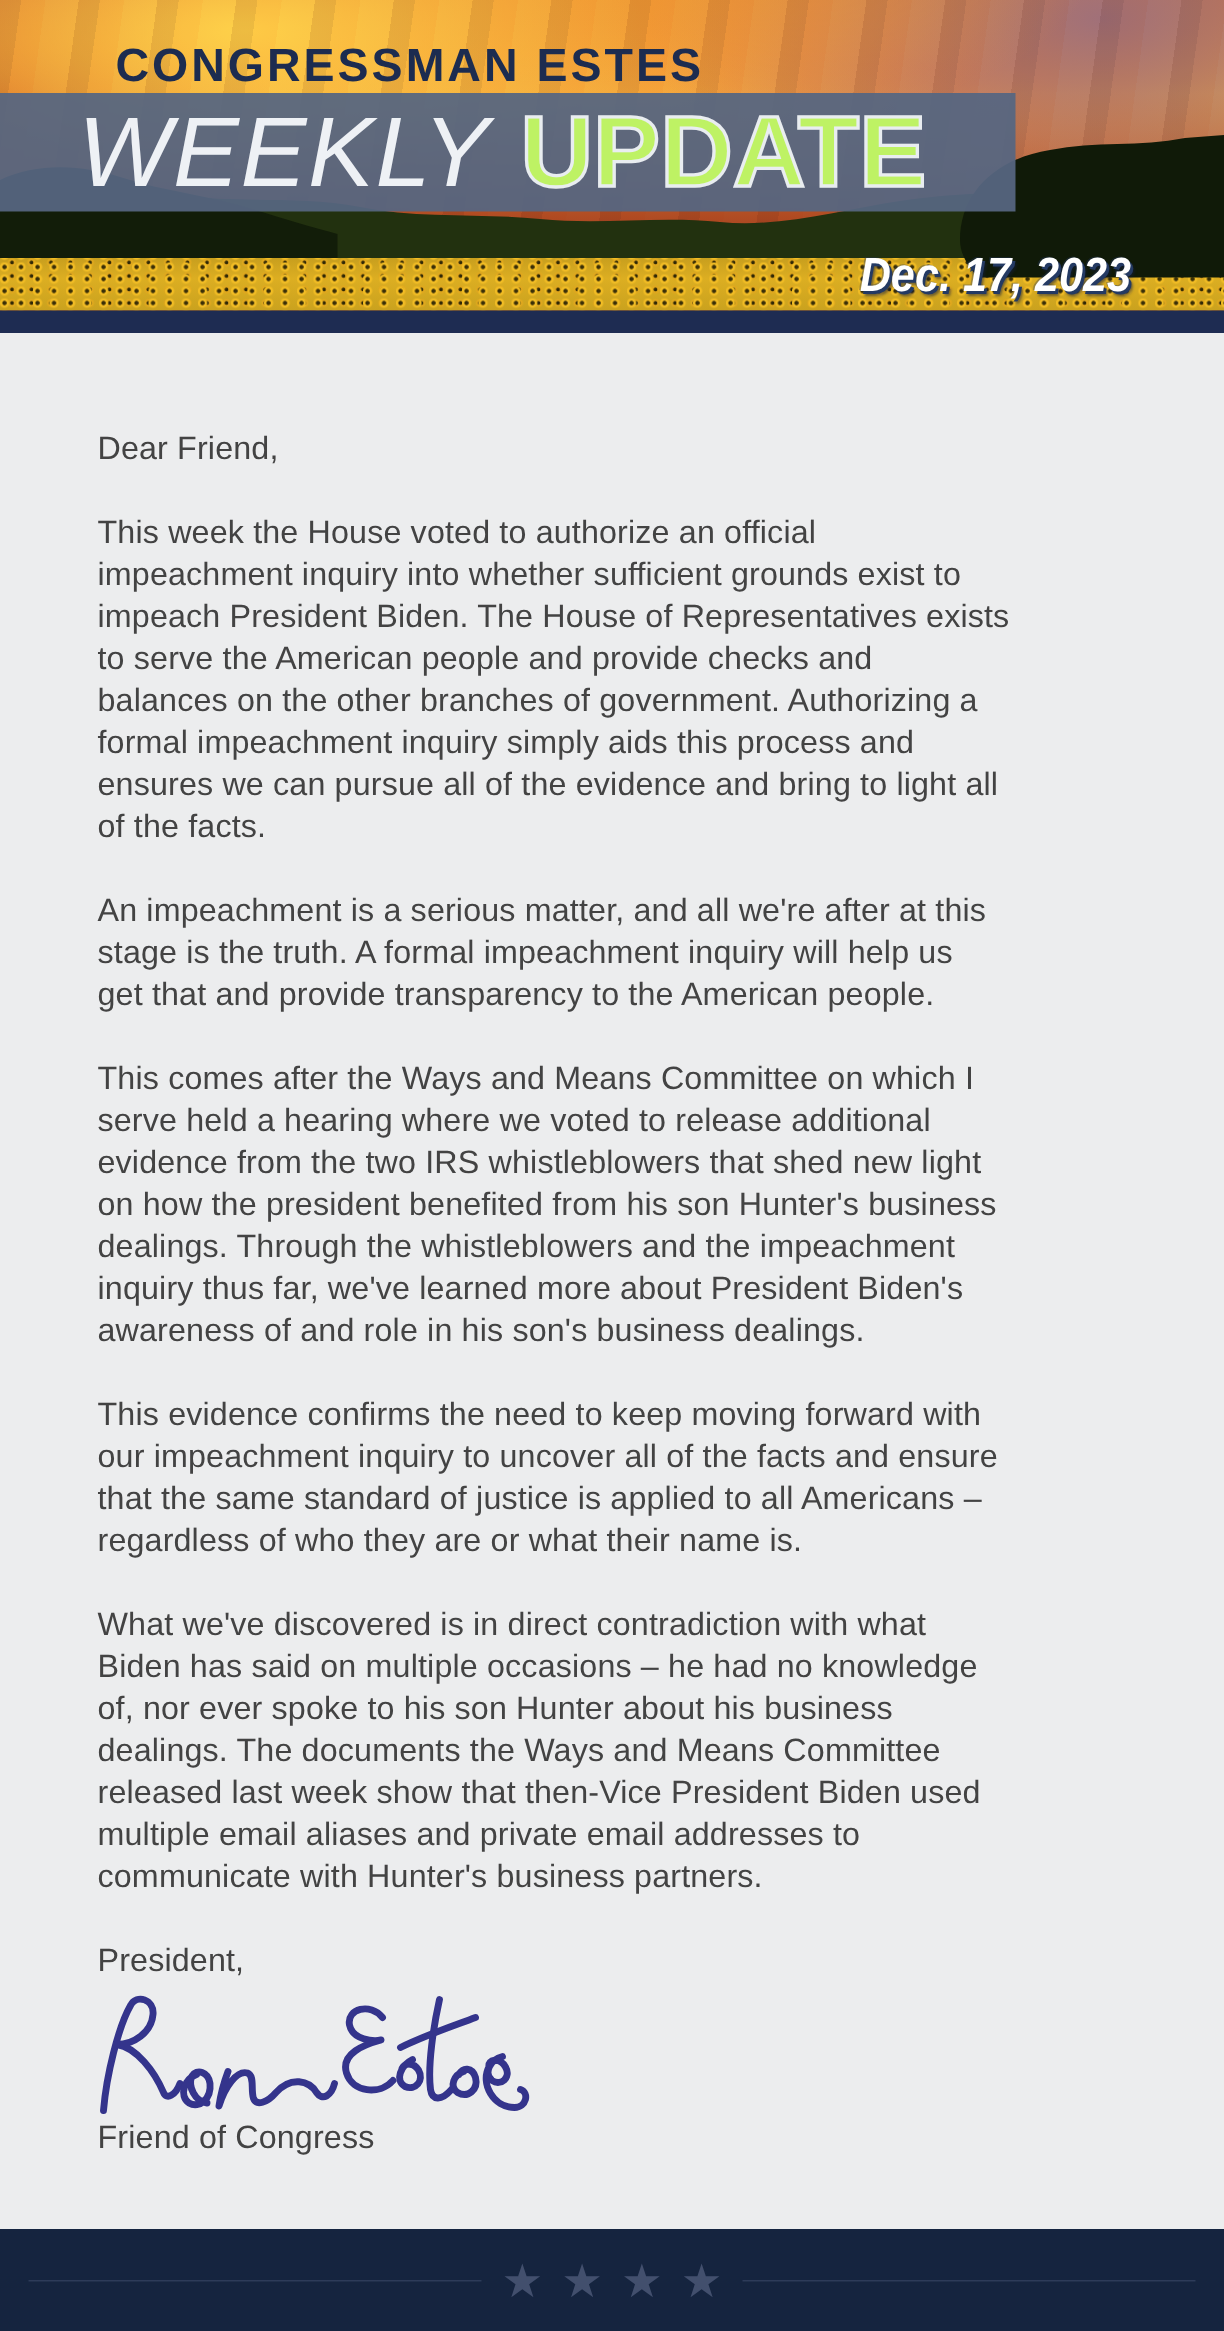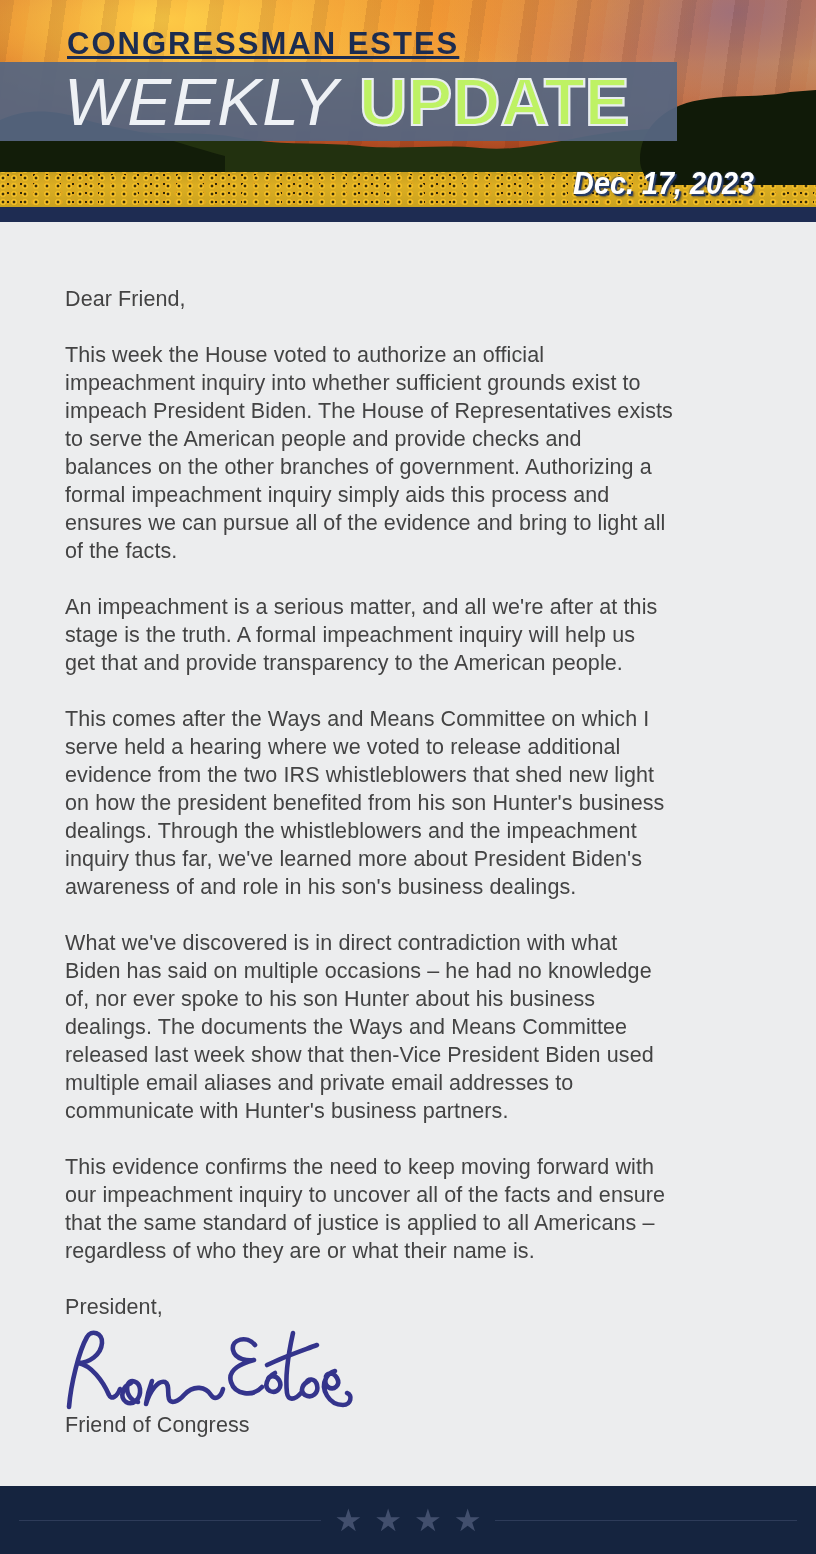--- a/index.html
+++ b/index.html
@@ -39,35 +39,35 @@
       radial-gradient(circle at 8px 6px,#e0a81e 2.3px,transparent 3.1px),
       linear-gradient(180deg,#7c6614 0%,#c29a1c 30%,#dcae22 62%,#caa21e 100%);
     background-size:auto,11px 8px,11px 8px,13px 9px,13px 9px,auto;
   }
   .trees{position:absolute;left:0;top:90px;width:816px;height:112px;}
   .title-band{
     position:absolute;left:0;top:62px;width:677px;height:79px;
     background:rgba(86,102,129,.94);
   }
   .band-text{
-    position:absolute;left:64px;top:62px;height:79px;width:611px;
+    position:absolute;left:52px;top:62px;height:79px;width:611px;
     display:flex;align-items:baseline;line-height:79px;white-space:nowrap;
   }
   .w-light{
     font-size:66px;font-style:italic;font-weight:400;
     color:#eef1f5;letter-spacing:1px;margin-right:20px;
   }
   .w-bold{
     font-size:67px;font-weight:700;color:#bef264;
     -webkit-text-stroke:2.2px #e9edf0;letter-spacing:0;
   }
   .preheader{
-    position:absolute;left:67px;top:26px;
+    position:absolute;left:77px;top:26px;
     font-size:31px;font-weight:700;letter-spacing:2px;
-    color:#1c2c50;white-space:nowrap;text-decoration:underline;
+    color:#1c2c50;white-space:nowrap;
   }
   .date-badge{
     position:absolute;right:62px;top:165px;
     font-size:32px;font-weight:700;font-style:italic;
     color:#ffffff;white-space:nowrap;
     transform:scaleX(.9);transform-origin:100% 50%;
     text-shadow:2px 2px 0 #243a63, 3px 3px 2px rgba(20,30,60,.55), -1px -1px 0 rgba(36,58,99,.35);
   }
   .navy-strip{position:absolute;left:0;bottom:0;width:816px;height:15px;background:#1e2c52;}
 
@@ -131,31 +131,31 @@
   <p>An impeachment is a serious matter, and all we're after at this
 stage is the truth. A formal impeachment inquiry will help us
 get that and provide transparency to the American people.</p>
   <p>This comes after the Ways and Means Committee on which I
 serve held a hearing where we voted to release additional
 evidence from the two IRS whistleblowers that shed new light
 on how the president benefited from his son Hunter's business
 dealings. Through the whistleblowers and the impeachment
 inquiry thus far, we've learned more about President Biden's
 awareness of and role in his son's business dealings.</p>
+  <p>This evidence confirms the need to keep moving forward with
+our impeachment inquiry to uncover all of the facts and ensure
+that the same standard of justice is applied to all Americans –
+regardless of who they are or what their name is.</p>
   <p>What we've discovered is in direct contradiction with what
 Biden has said on multiple occasions – he had no knowledge
 of, nor ever spoke to his son Hunter about his business
 dealings. The documents the Ways and Means Committee
 released last week show that then-Vice President Biden used
 multiple email aliases and private email addresses to
 communicate with Hunter's business partners.</p>
-  <p>This evidence confirms the need to keep moving forward with
-our impeachment inquiry to uncover all of the facts and ensure
-that the same standard of justice is applied to all Americans –
-regardless of who they are or what their name is.</p>
   <p class="closing">President,</p>
 
   <svg class="signature" role="img" width="300" height="86" viewBox="0 0 300 86" aria-label="Ron Estes">
     <g fill="none" stroke="#34348c" stroke-width="4.6" stroke-linecap="round" stroke-linejoin="round">
 
       <path d="M10,82 C12,58 20,26 28,12 C32,4 44,8 43,18 C42,30 30,38 19,38 C32,40 44,56 50,70 C52,75 58,72 61,64"></path>
 
       <path d="M72,58 C64,61 60,72 67,77 C74,81 82,74 81,64 C80,56 72,54 69,59 C66,66 71,76 79,77"></path>
 
       <path d="M93,56 C90,64 88,72 87,79 C91,66 99,55 106,57 C111,59 108,68 110,74 C112,79 119,77 125,70 C135,59 147,62 152,70 C156,76 162,72 164,64"></path>

